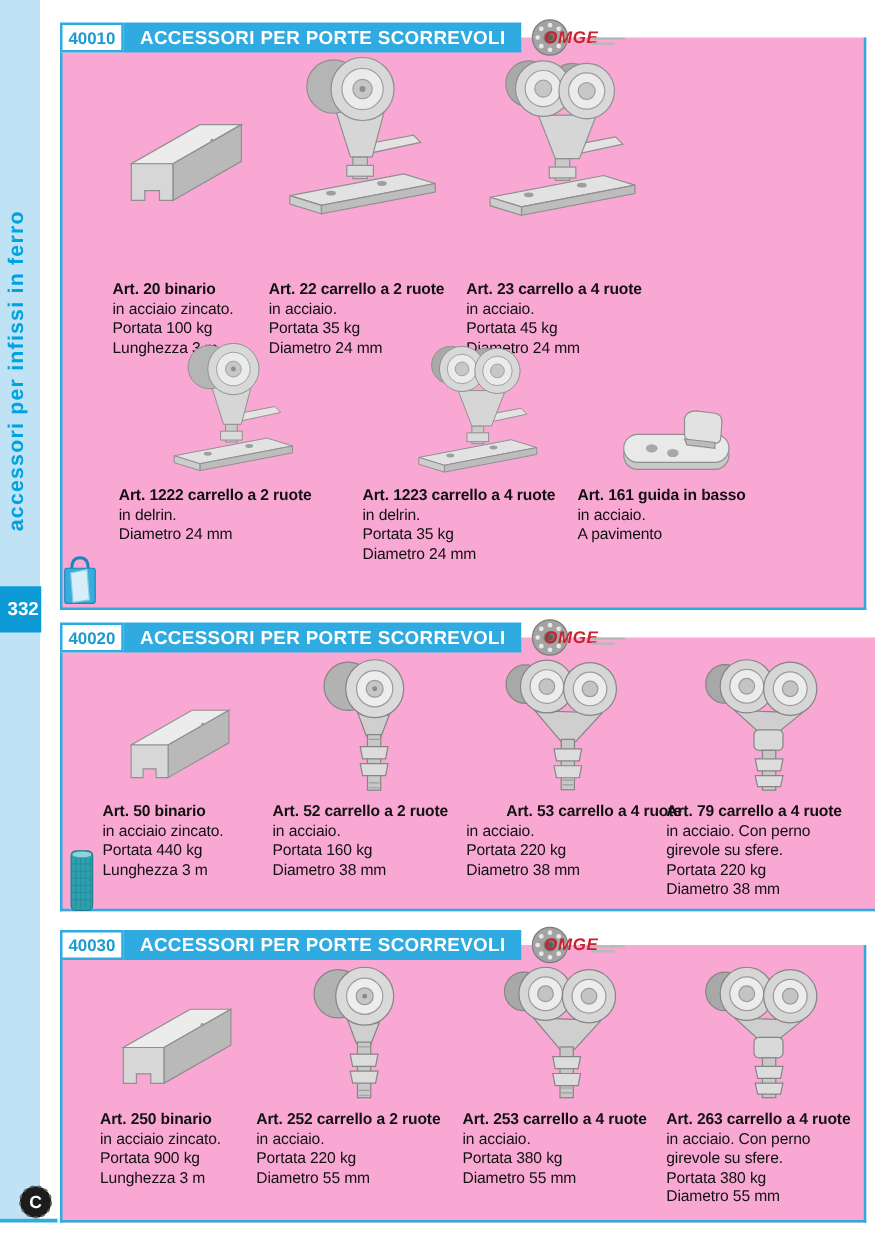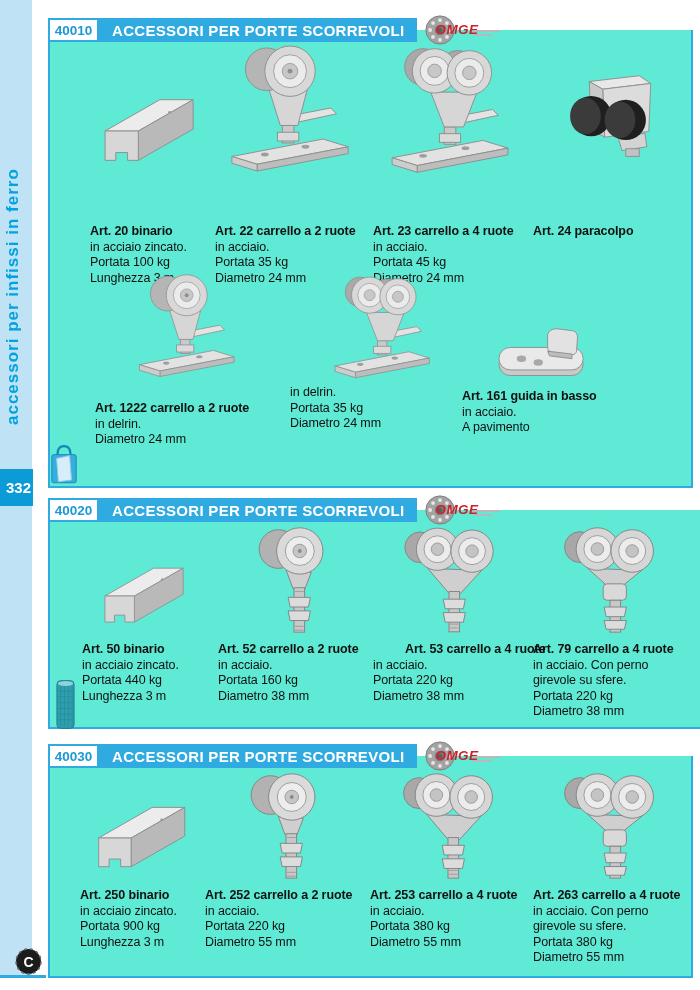--- a/index.html
+++ b/index.html
@@ -10,21 +10,21 @@
   .sidebar{position:absolute;left:0;top:0;width:32px;height:975px;background:#bfe2f4;}
   .side-label{position:absolute;left:3px;top:126px;height:342px;width:28px;
       writing-mode:vertical-rl;transform:rotate(180deg);text-align:center;
       color:#00a3df;font-weight:bold;font-size:17px;letter-spacing:1px;white-space:nowrap;}
   .badge{position:absolute;left:0;top:469px;width:33px;height:37px;background:#0d9bd8;
       color:#fff;font-weight:bold;font-size:15px;display:flex;align-items:center;
       justify-content:flex-end;padding-right:2px;box-sizing:border-box;}
   .sidebar-rule{position:absolute;left:0;top:975px;width:46px;height:3px;background:var(--accent);}
   .c-logo{position:absolute;left:15px;top:948px;width:27px;height:27px;}
   
-  .sec{position:absolute;border:2px solid var(--accent);border-top:none;background:#5eead4;box-sizing:content-box;}
+  .sec{position:absolute;border:2px solid var(--accent);border-top:none;background:#f9a8d4;box-sizing:content-box;}
   #sec1{left:48px;top:30px;width:641px;height:456px;}
   #sec2{left:48px;top:510px;width:641px;height:217px;padding-left:20px;}
   #sec3{left:48px;top:756px;width:641px;height:220px;}
   .hdr{position:absolute;top:-12px;left:-2px;height:24px;display:flex;align-items:stretch;z-index:3;}
   .code{width:51px;background:#fff;border:2px solid var(--accent);box-sizing:border-box;
       color:#1b9ad2;font-weight:bold;font-size:13.5px;display:flex;align-items:center;justify-content:center;}
   .bar{background:var(--accent);color:#fff;font-weight:bold;font-size:15px;letter-spacing:.3px;
       display:flex;align-items:center;padding:0 13px;white-space:nowrap;}
   .logo{position:relative;margin-left:7px;width:80px;height:34px;align-self:center;}
   .flange-svg{position:absolute;left:0;top:1px;width:32px;height:32px;}
@@ -250,46 +250,39 @@
         <svg width="126" height="140" viewBox="0 0 130 145">
             <use href="#sym-trolley4rail"></use>
           </svg>
       </div>
       <div class="p-title">Art. 23 carrello a 4 ruote</div>
       <div class="p-line">in acciaio.</div>
       <div class="p-line">Portata 45 kg</div>
       <div class="p-line">Diametro 24 mm</div>
     </div>
 
-    <div class="card" style="left:483px;top:10px;width:150px;">
-      <div class="photo bottom" style="height:140px;padding-bottom:14px;box-sizing:border-box;">
-        <svg width="92" height="96" viewBox="0 0 95 100">
-            <use href="#sym-bumper"></use>
-          </svg>
-      </div>
-      <div class="p-title">Art. 24 paracolpo</div>
-    </div>
 
     <div class="card" style="left:45px;top:240px;width:185px;">
       <div class="photo" style="height:115px;">
         <svg width="105" height="112" viewBox="0 0 130 142">
             <use href="#sym-trolley2rail"></use>
           </svg>
       </div>
-      <div class="p-title" style="margin-top:16px;">Art. 1222 carrello a 2 ruote</div>
+      <div class="p-title" style="margin-top:4px;">Art. 1222 carrello a 2 ruote</div>
       <div class="p-line">in delrin.</div>
       <div class="p-line">Diametro 24 mm</div>
     </div>
 
     <div class="card" style="left:240px;top:240px;width:185px;">
       <div class="photo" style="height:115px;">
         <svg width="108" height="114" viewBox="0 0 130 145">
             <use href="#sym-trolley4rail"></use>
           </svg>
       </div>
+      <div class="p-title" style="margin-top:4px;">Art. 1223 carrello a 4 ruote</div>
       <div class="p-line">in delrin.</div>
       <div class="p-line">Portata 35 kg</div>
       <div class="p-line">Diametro 24 mm</div>
     </div>
 
     <div class="card" style="left:412px;top:240px;width:160px;">
       <div class="photo bottom" style="height:115px;padding-bottom:2px;box-sizing:border-box;">
         <svg width="96" height="58" viewBox="0 0 100 62">
             <use href="#sym-guide"></use>
           </svg>

